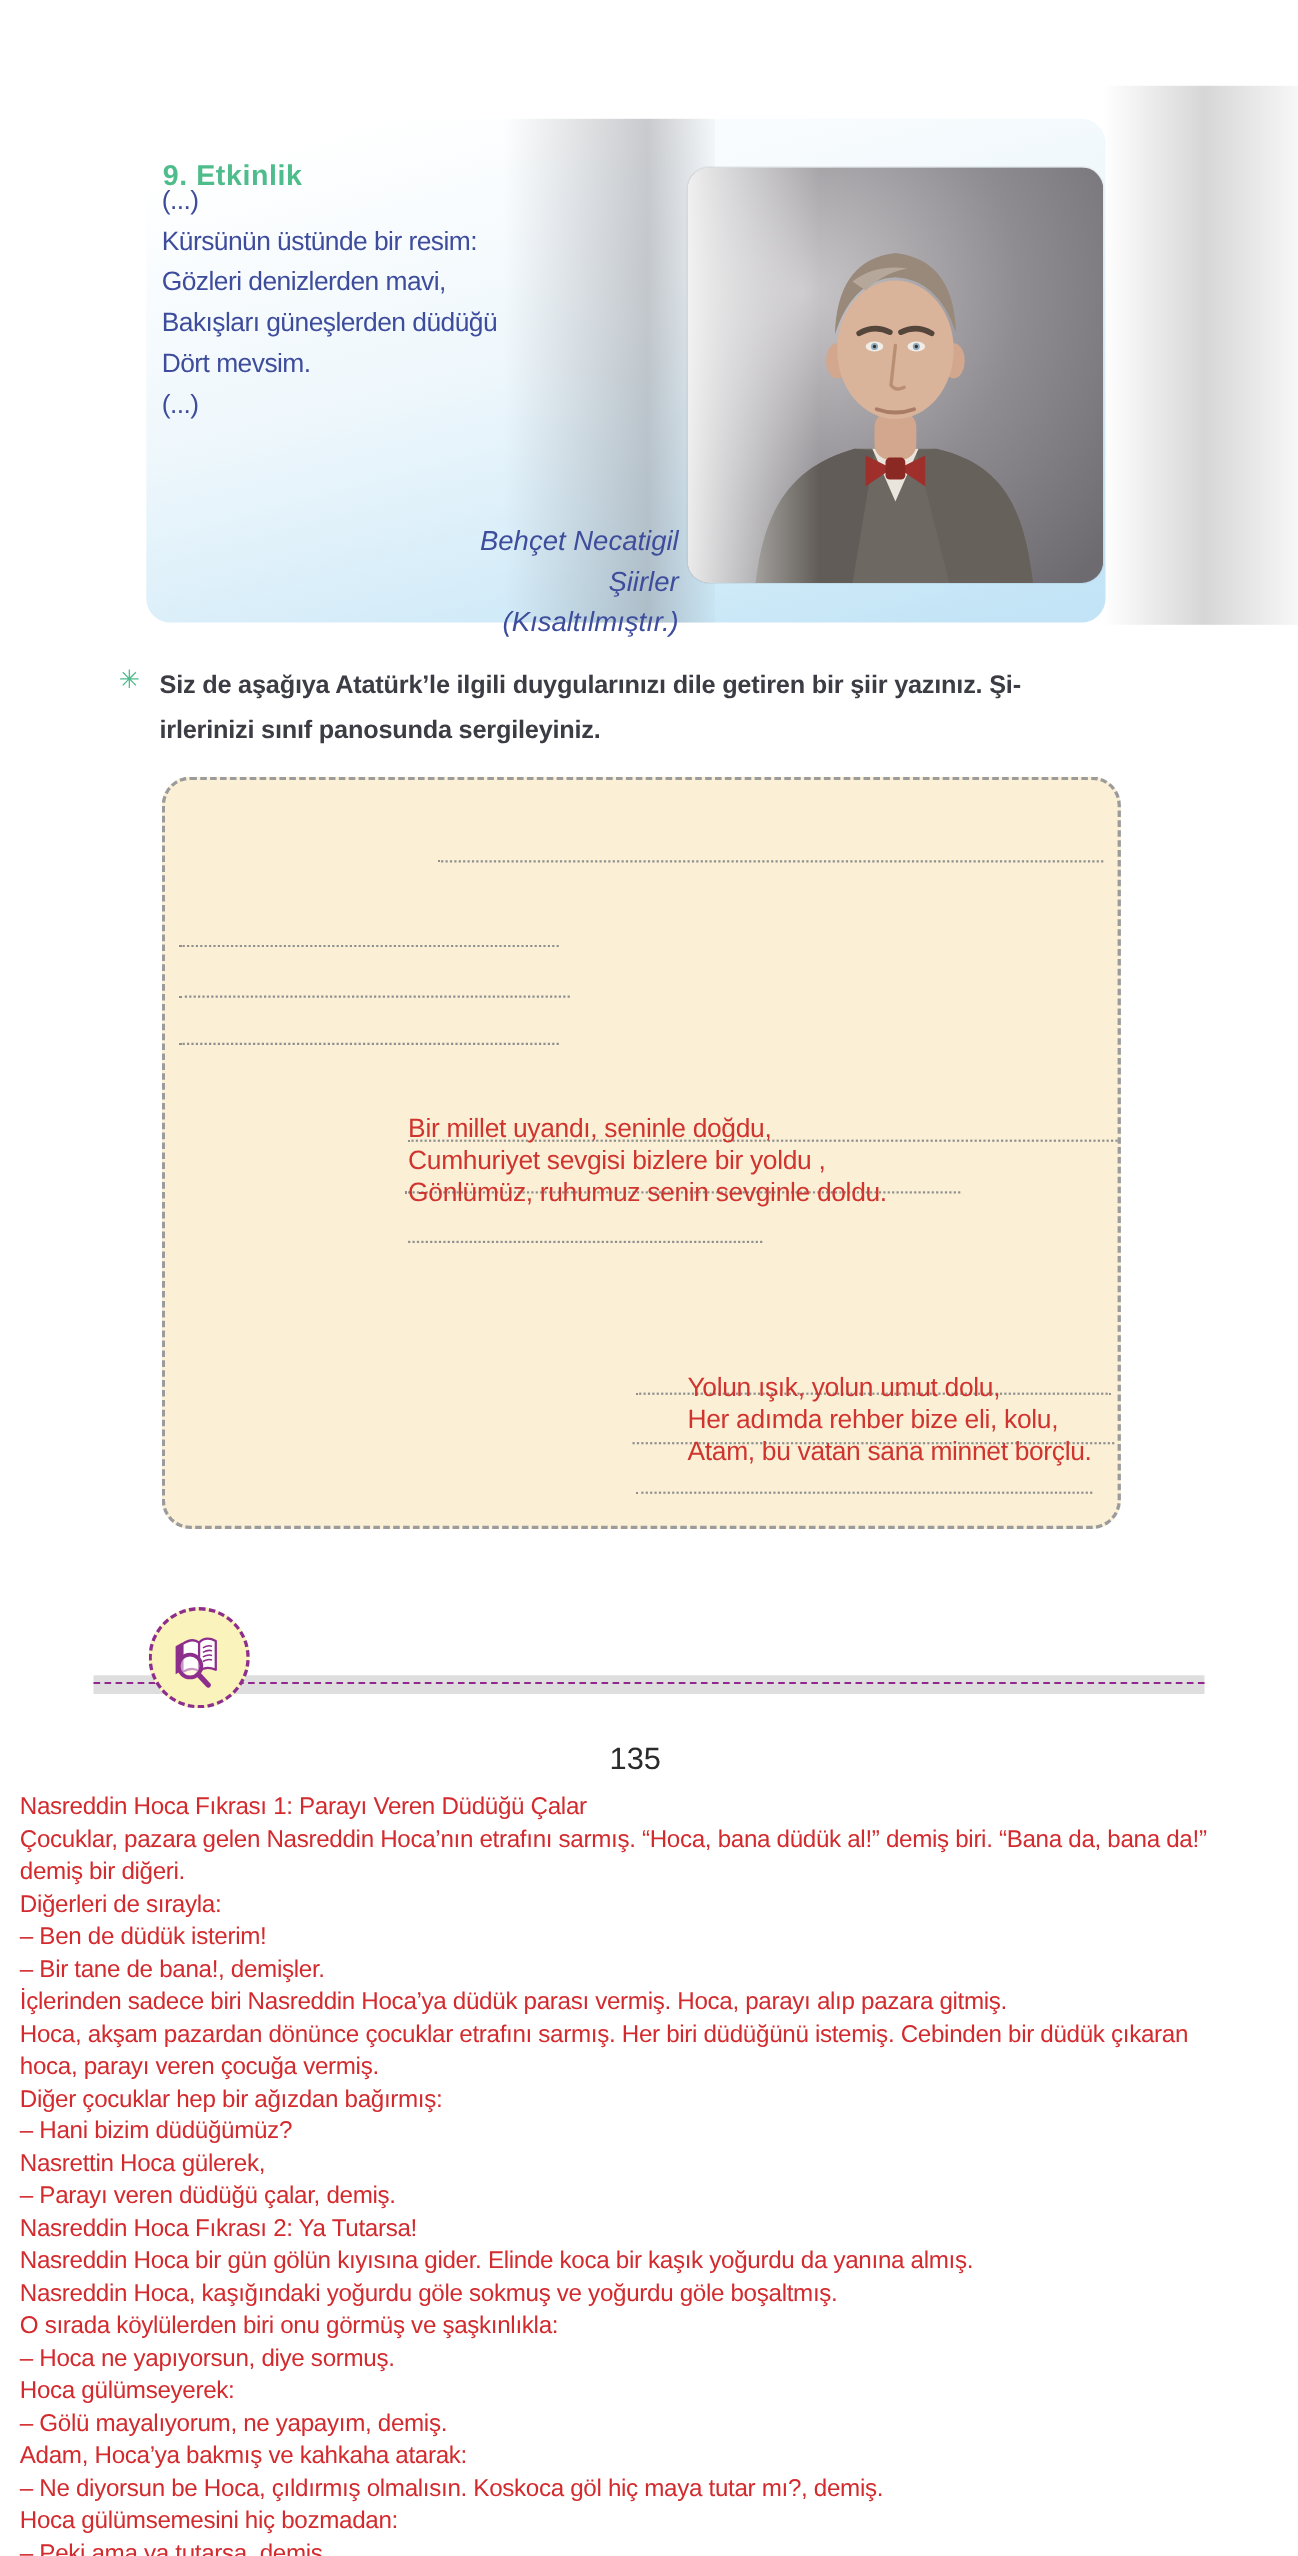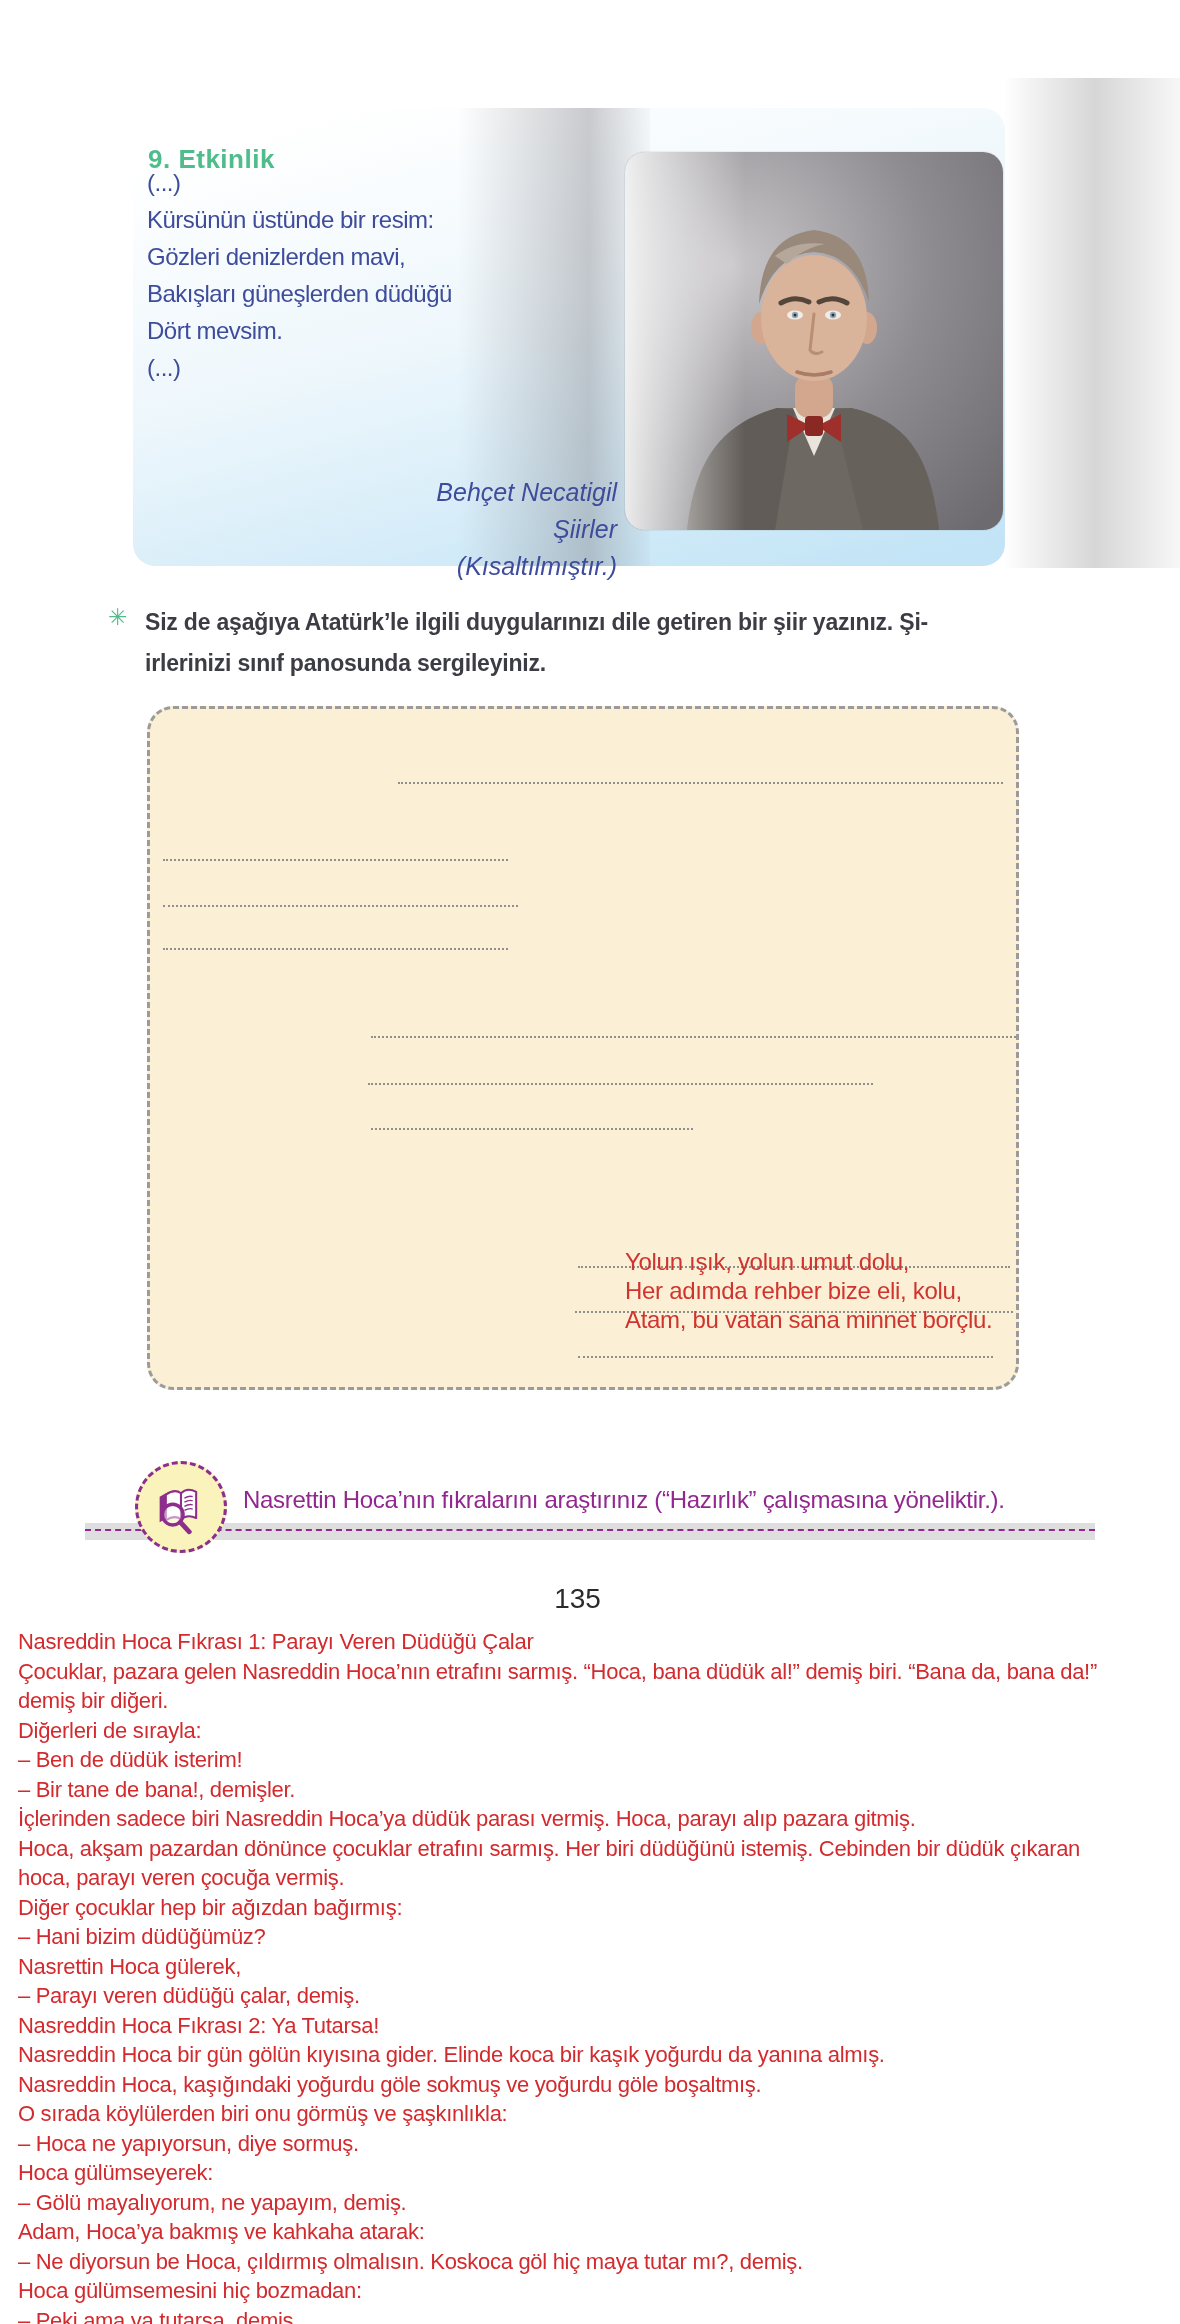--- a/index.html
+++ b/index.html
@@ -156,20 +156,25 @@
     <div class="rule r1a"></div>
     <div class="rule r1b"></div>
     <div class="rule r1c"></div>
     <div class="rule r2a"></div>
     <div class="rule r2b"></div>
     <div class="rule r2c"></div>
     <div class="rule r3a"></div>
     <div class="rule r3b"></div>
     <div class="rule r3c"></div>
 
+    <div class="stanza stanza-2">
+      <div>Bir millet uyandı, seninle doğdu,</div>
+      <div>Cumhuriyet sevgisi bizlere bir yoldu ,</div>
+      <div>Gönlümüz, ruhumuz senin sevginle doldu.</div>
+    </div>
     <div class="stanza stanza-3">
       <div>Yolun ışık, yolun umut dolu,</div>
       <div>Her adımda rehber bize eli, kolu,</div>
       <div>Atam, bu vatan sana minnet borçlu.</div>
     </div>
   </section>
 
   <div class="banner-band"></div>
   <div class="banner-dash"></div>
   <div class="banner-icon">
@@ -178,21 +183,20 @@
       <path d="M14,30 L23,25 L23,62 L14,67 Z" fill="#8E2E8C"></path>
 
       <path d="M23,27 Q36,18 45,25 L45,63 Q36,56 23,64 Z" fill="#ffffff" stroke="#8E2E8C" stroke-width="3" stroke-linejoin="round"></path>
       <path d="M67,23 Q54,16 45,25 L45,63 Q54,55 67,61 Z" fill="#ffffff" stroke="#8E2E8C" stroke-width="3" stroke-linejoin="round"></path>
       <path d="M50,32 Q57,28 62,30 M50,38 Q57,34 62,36 M50,44 Q57,40 62,42 M50,50 Q57,46 62,48" stroke="#8E2E8C" stroke-width="2" fill="none"></path>
 
       <circle cx="33" cy="56" r="15" fill="rgba(255,255,255,0.5)" stroke="#8E2E8C" stroke-width="5"></circle>
       <line x1="44" y1="67" x2="57" y2="81" stroke="#8E2E8C" stroke-width="7" stroke-linecap="round"></line>
     </svg>
   </div>
-  <div class="banner-text">Nasrettin Hoca’nın fıkralarını araştırınız (“Hazırlık” çalışmasına yöneliktir.).</div>
 
   <div class="page-number">135</div>
 
   <section class="stories">
     <div>Nasreddin Hoca Fıkrası 1: Parayı Veren Düdüğü Çalar</div>
     <div>Çocuklar, pazara gelen Nasreddin Hoca’nın etrafını sarmış. “Hoca, bana düdük al!” demiş biri. “Bana da, bana da!”</div>
     <div>demiş bir diğeri.</div>
     <div>Diğerleri de sırayla:</div>
     <div>– Ben de düdük isterim!</div>
     <div>– Bir tane de bana!, demişler.</div>

